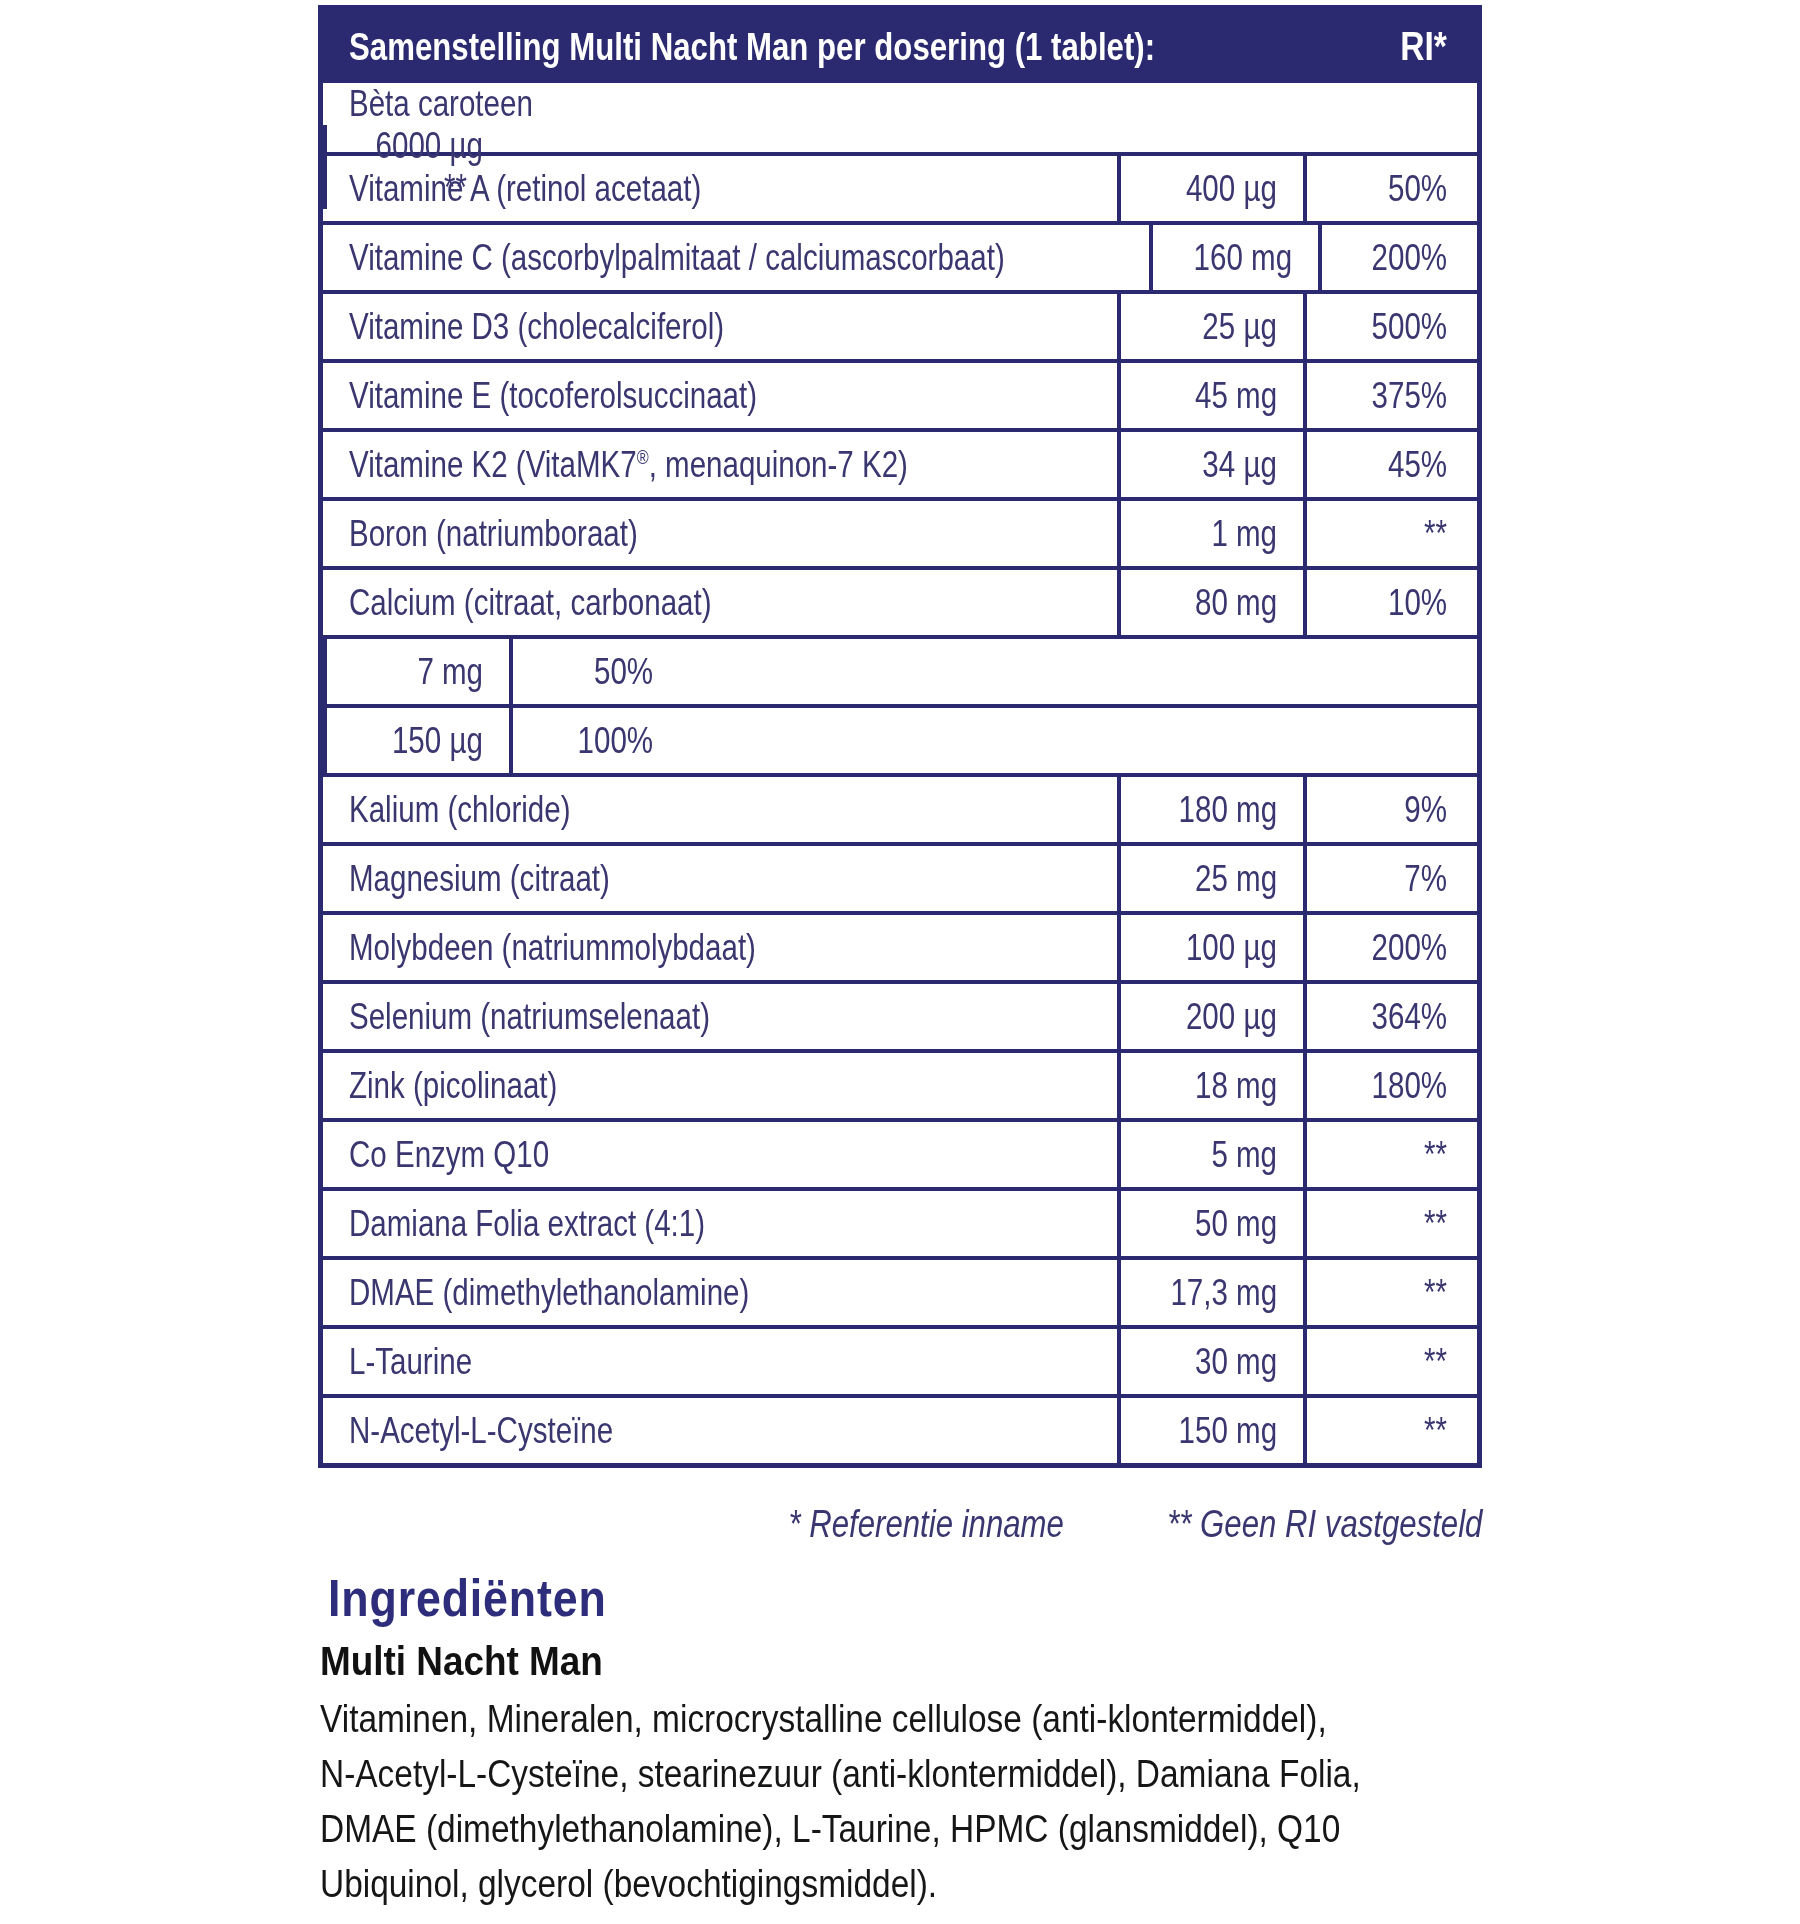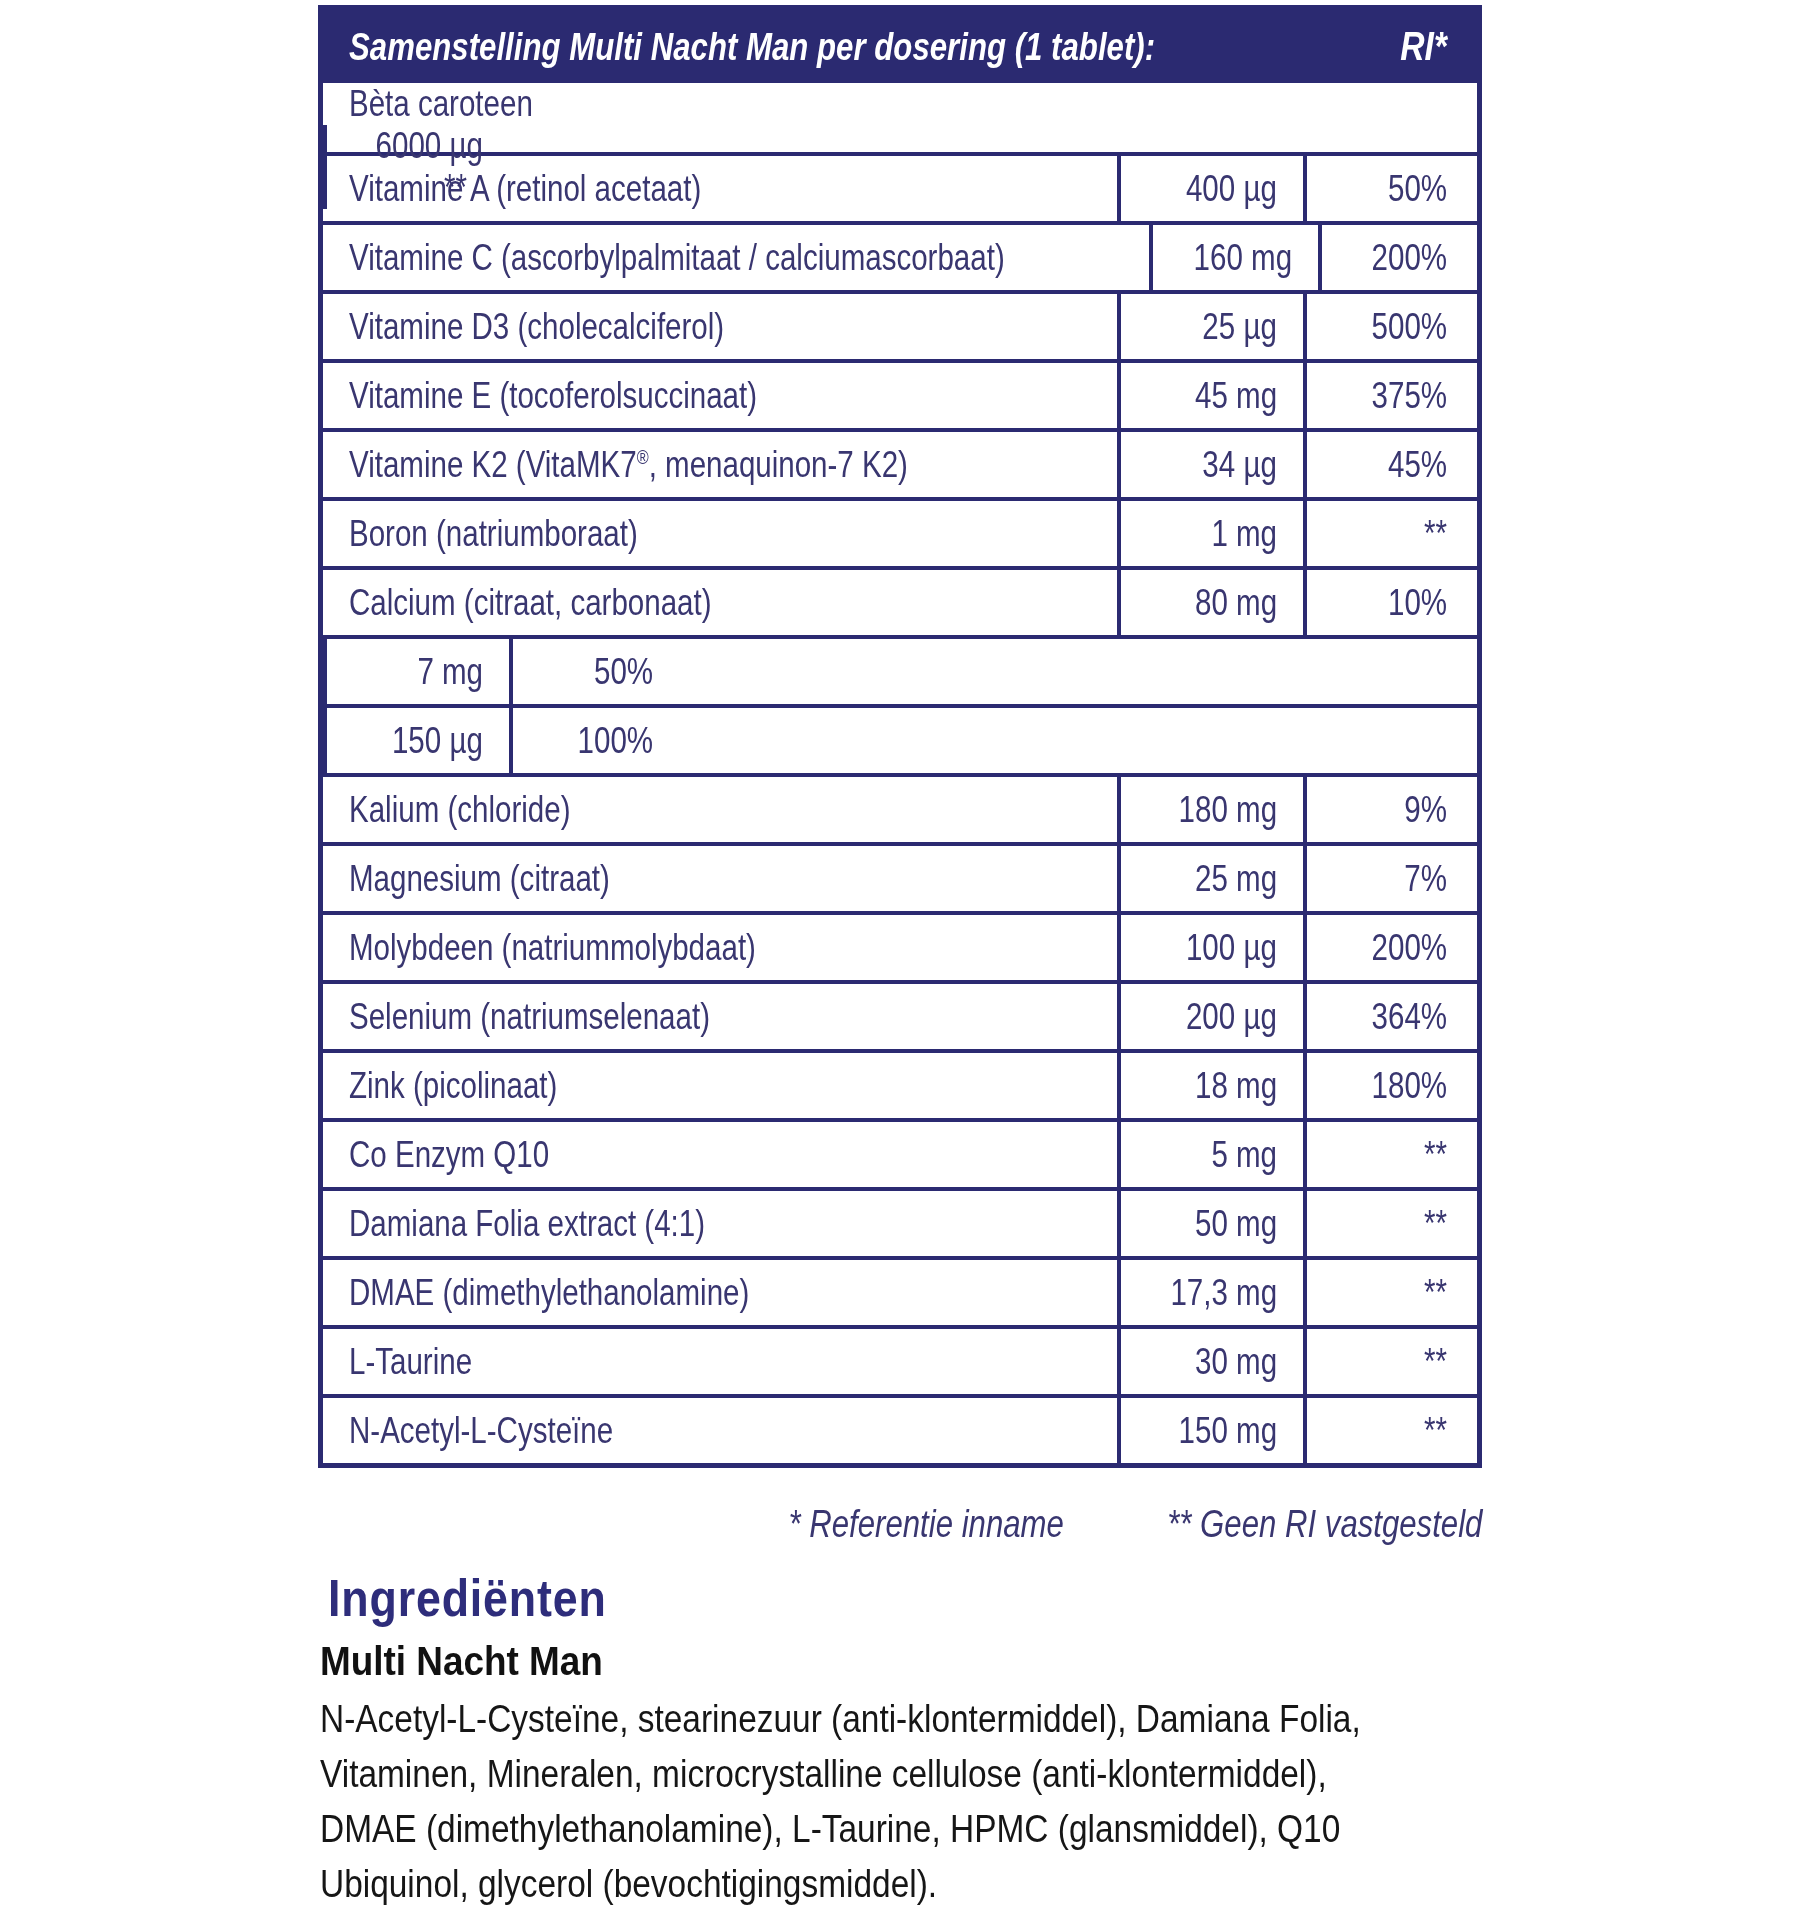--- a/index.html
+++ b/index.html
@@ -16,21 +16,21 @@
   .page{position:relative;width:1800px;height:1924px;background:#fff;overflow:hidden;}
 
   
   .facts-table{
     position:absolute;left:318px;top:5px;width:1164px;
     border:5px solid var(--navy);box-sizing:border-box;background:#fff;
   }
   .thead{
     height:73px;background:var(--navy);color:#ffffff;
     display:flex;align-items:center;justify-content:space-between;
-    padding:0 30px 0 26px;font-weight:bold;font-size:39px;font-style:italic;
+    padding:0 30px 0 26px;font-weight:bold;font-size:39px;
   }
   .trow{
     display:flex;height:69px;box-sizing:border-box;
     border-top:4px solid var(--navy);align-items:stretch;
     color:var(--ink);font-size:36px;
   }
   .trow:first-child{border-top:none;flex-direction:column;}
   .cell{display:flex;align-items:center;box-sizing:border-box;}
   .cell.name{flex:1;padding-left:26px;overflow:visible;}
   .cell.amount{width:186px;border-left:4px solid var(--navy);justify-content:flex-end;padding-right:26px;}
@@ -299,24 +299,24 @@
     <span class="cx-r">* Referentie inname</span>
     <span class="cx-r">** Geen RI vastgesteld</span>
   </div>
 
   <h2 class="ing-heading"><span class="hx">Ingrediënten</span></h2>
 
   <div class="product-name"><span class="cx">Multi Nacht Man</span></div>
 
   <div class="ing-para" id="ing-para">
       <div class="pline">
+        <span class="cx">Vitaminen, Mineralen, microcrystalline cellulose (anti-klontermiddel),</span>
+      </div>
+      <div class="pline">
         <span class="cx">N-Acetyl-L-Cysteïne, stearinezuur (anti-klontermiddel), Damiana Folia,</span>
-      </div>
-      <div class="pline">
-        <span class="cx">Vitaminen, Mineralen, microcrystalline cellulose (anti-klontermiddel),</span>
       </div>
       <div class="pline">
         <span class="cx">DMAE (dimethylethanolamine), L-Taurine, HPMC (glansmiddel), Q10</span>
       </div>
       <div class="pline">
         <span class="cx">Ubiquinol, glycerol (bevochtigingsmiddel).</span>
       </div>
     </div>
 
 </div>

